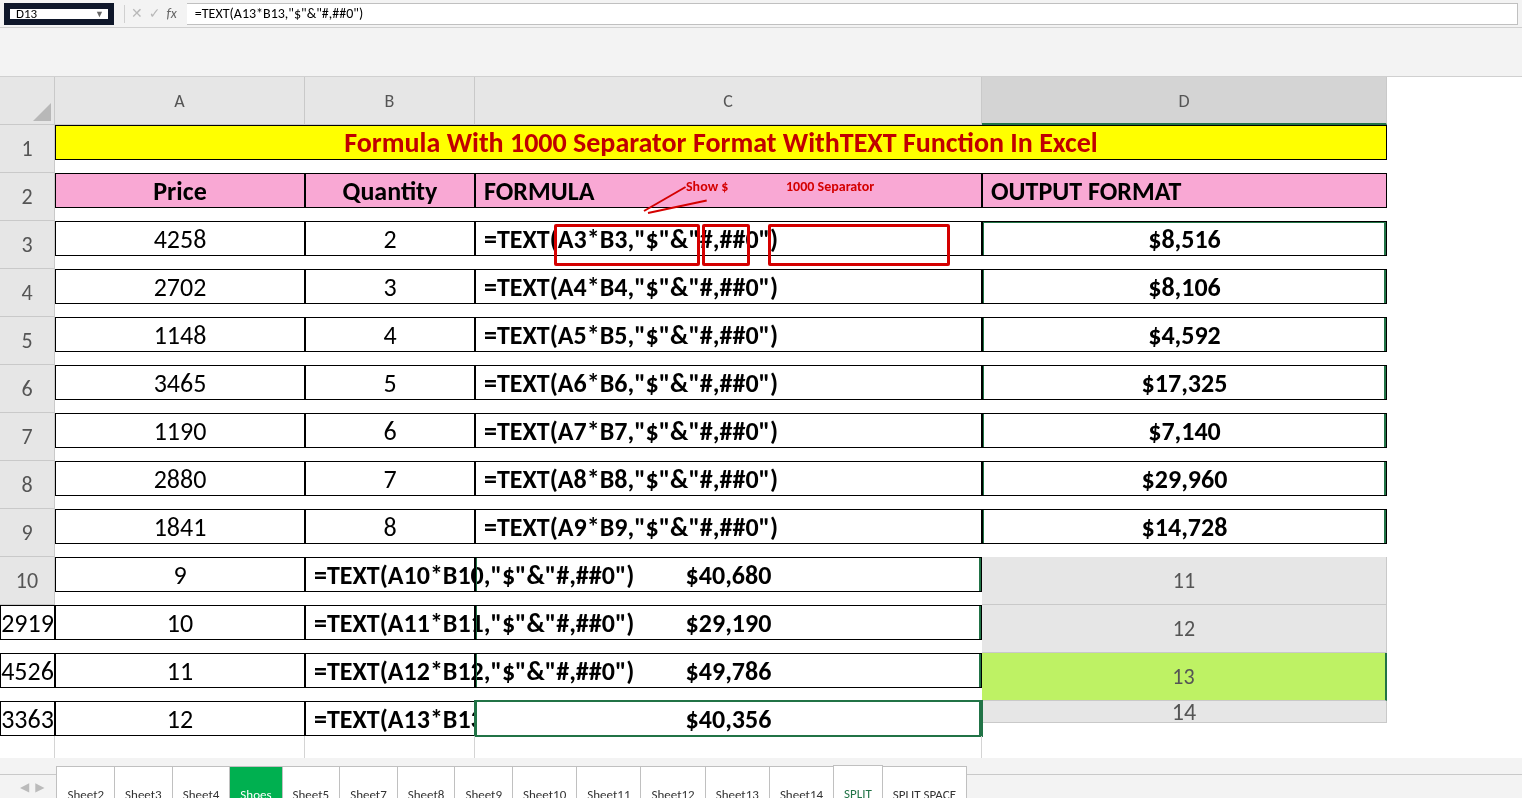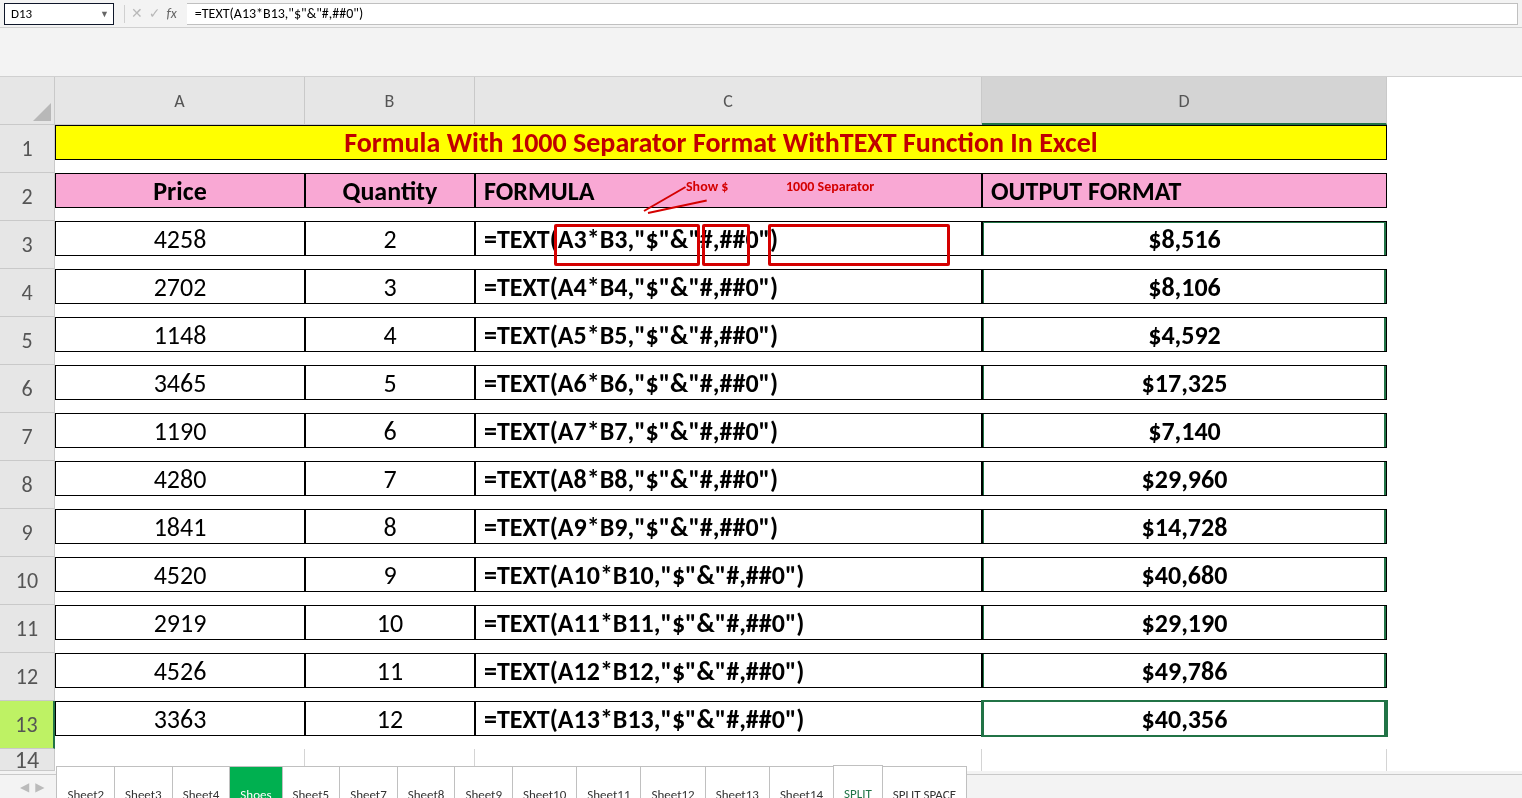--- a/index.html
+++ b/index.html
@@ -12,21 +12,21 @@
     height: 28px;
     background: #f3f3f3;
     border-bottom: 1px solid #d0d0d0;
     padding: 2px 4px;
     gap: 4px;
   }
   .name-box {
     width: 110px;
     height: 22px;
     background: #fff;
-    border: 1px solid #0f172a;
+    border: 6px solid #0f172a;
     display: flex;
     align-items: center;
     justify-content: space-between;
     padding: 0 4px 0 6px;
     font-size: 13px;
     color: #000;
   }
   .name-box .dd {
     font-size: 9px;
     color: #666;
@@ -362,21 +362,21 @@
       </div>
   <div class="cell data-cell bold">
         <span>=TEXT(A7*B7,"$"&amp;"#,##0")</span>
       </div>
   <div class="cell data-cell bold center green-range left">
         <span>$7,140</span>
       </div>
 
   <div class="rownum">8</div>
   <div class="cell data-cell center">
-        <span>4280</span>
+        <span>2880</span>
       </div>
   <div class="cell data-cell center">
         <span>7</span>
       </div>
   <div class="cell data-cell bold">
         <span>=TEXT(A8*B8,"$"&amp;"#,##0")</span>
       </div>
   <div class="cell data-cell bold center green-range left">
         <span>$29,960</span>
       </div>
@@ -389,23 +389,20 @@
         <span>8</span>
       </div>
   <div class="cell data-cell bold">
         <span>=TEXT(A9*B9,"$"&amp;"#,##0")</span>
       </div>
   <div class="cell data-cell bold center green-range left">
         <span>$14,728</span>
       </div>
 
   <div class="rownum">10</div>
-  <div class="cell data-cell center">
-        <span>4520</span>
-      </div>
   <div class="cell data-cell center">
         <span>9</span>
       </div>
   <div class="cell data-cell bold">
         <span>=TEXT(A10*B10,"$"&amp;"#,##0")</span>
       </div>
   <div class="cell data-cell bold center green-range left">
         <span>$40,680</span>
       </div>
 

